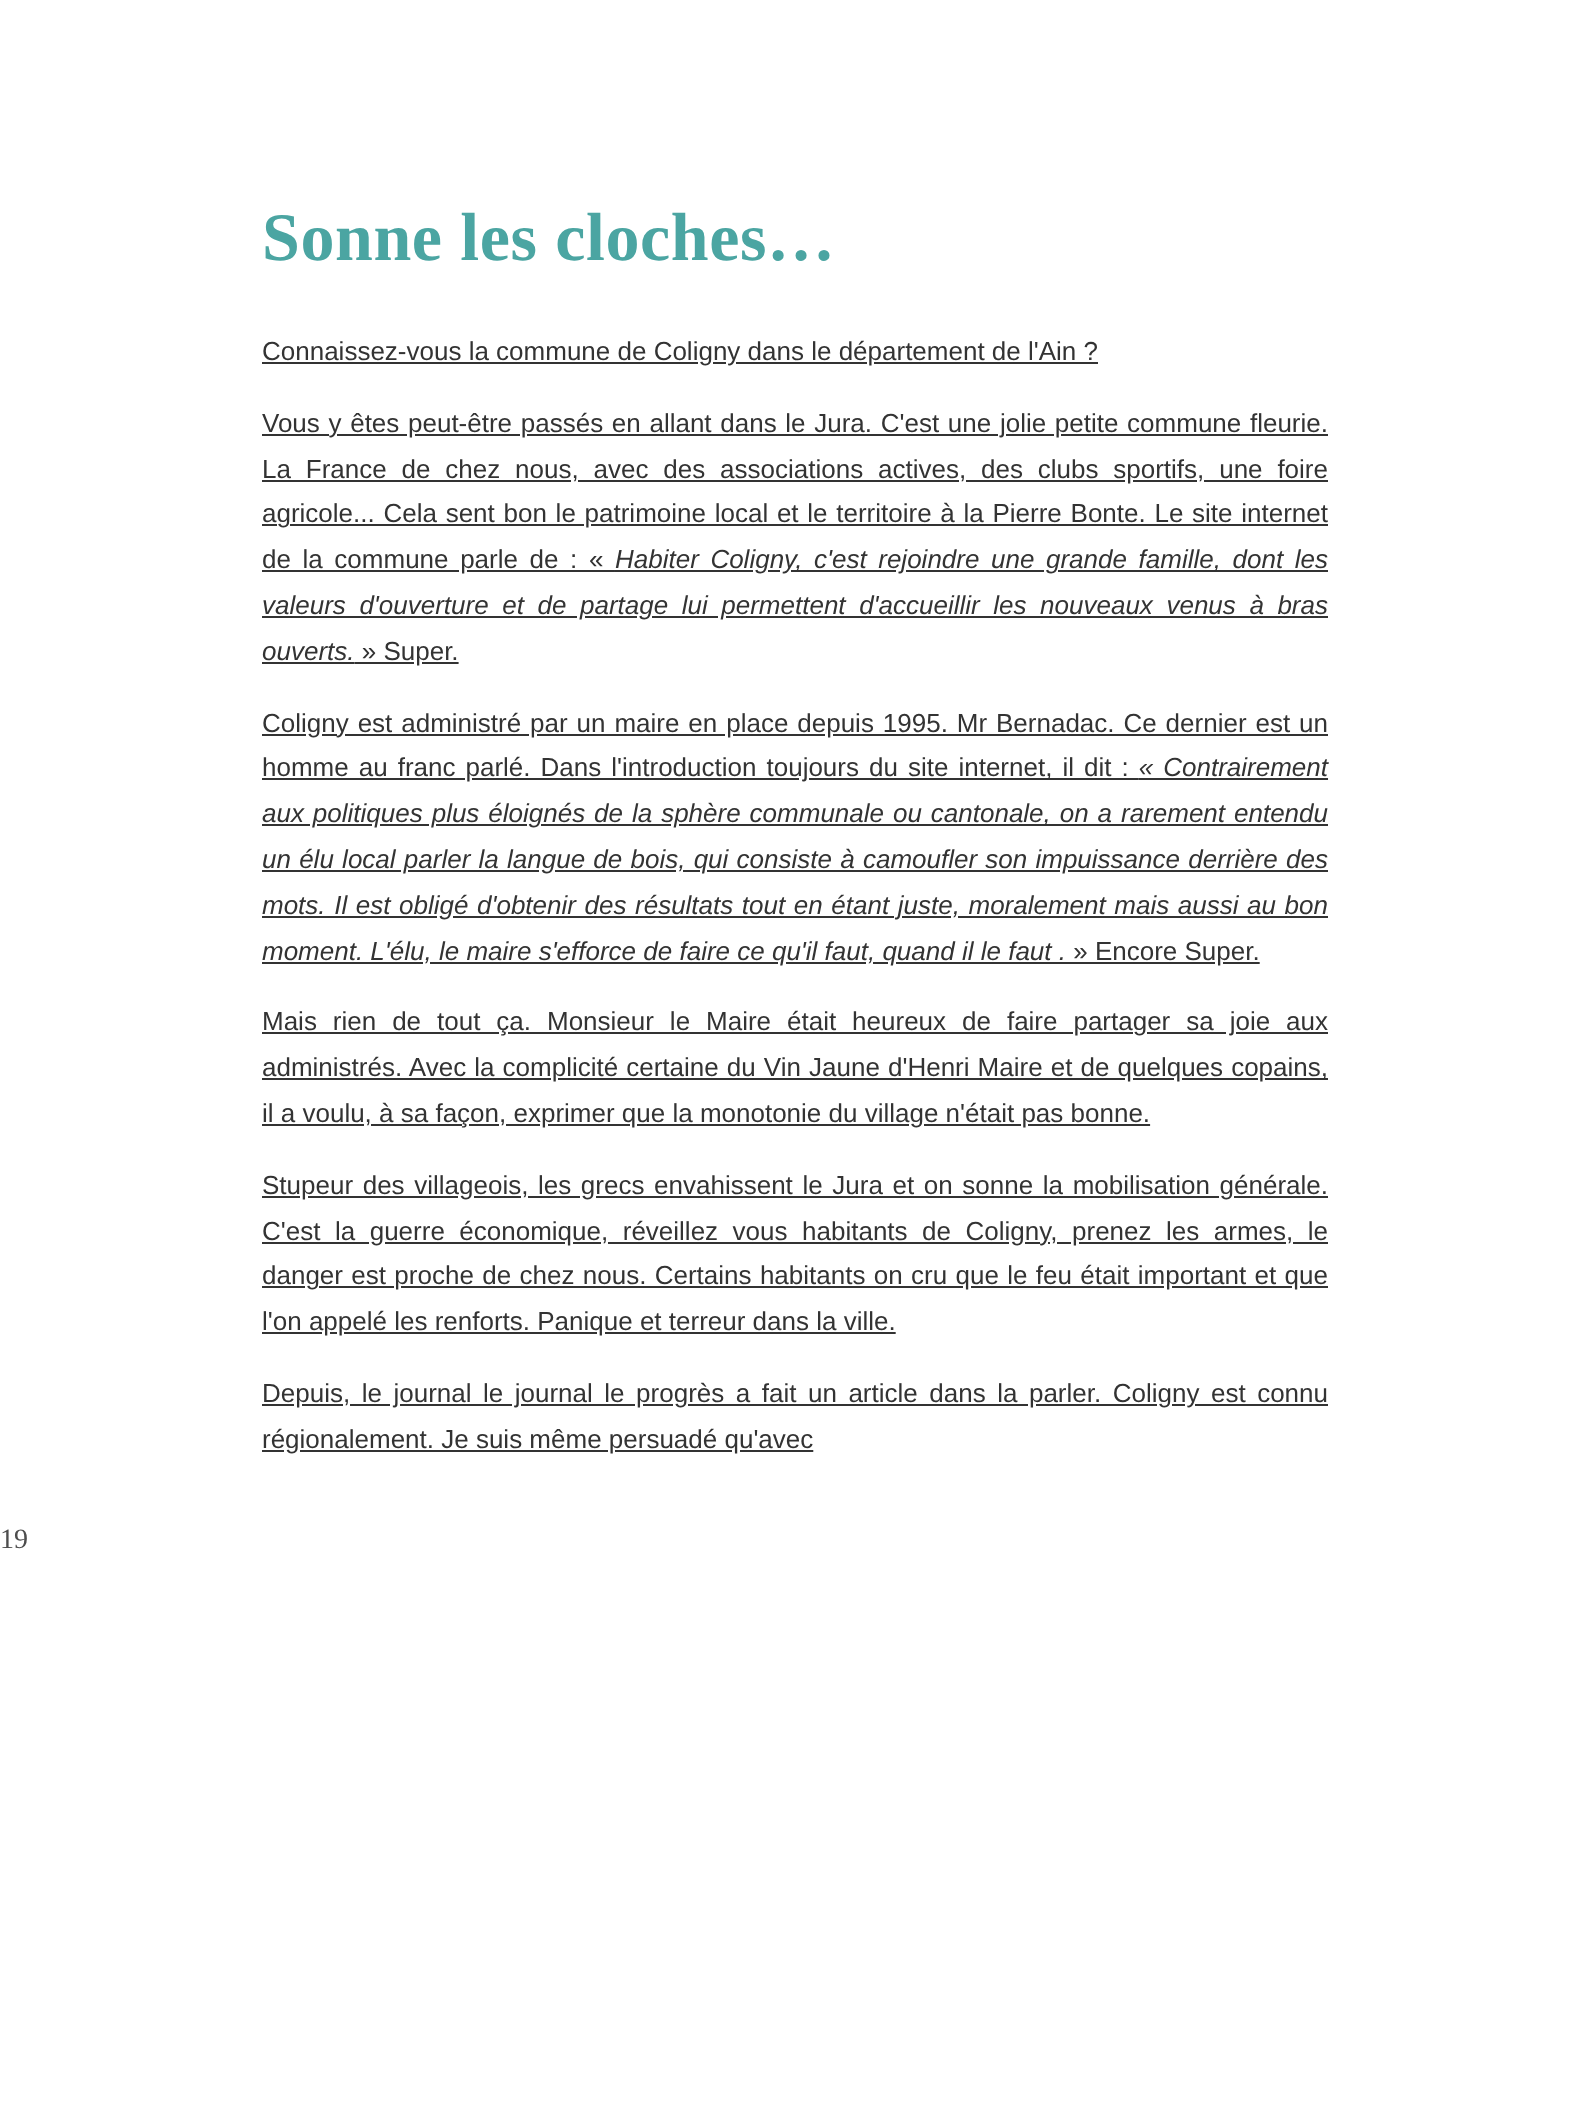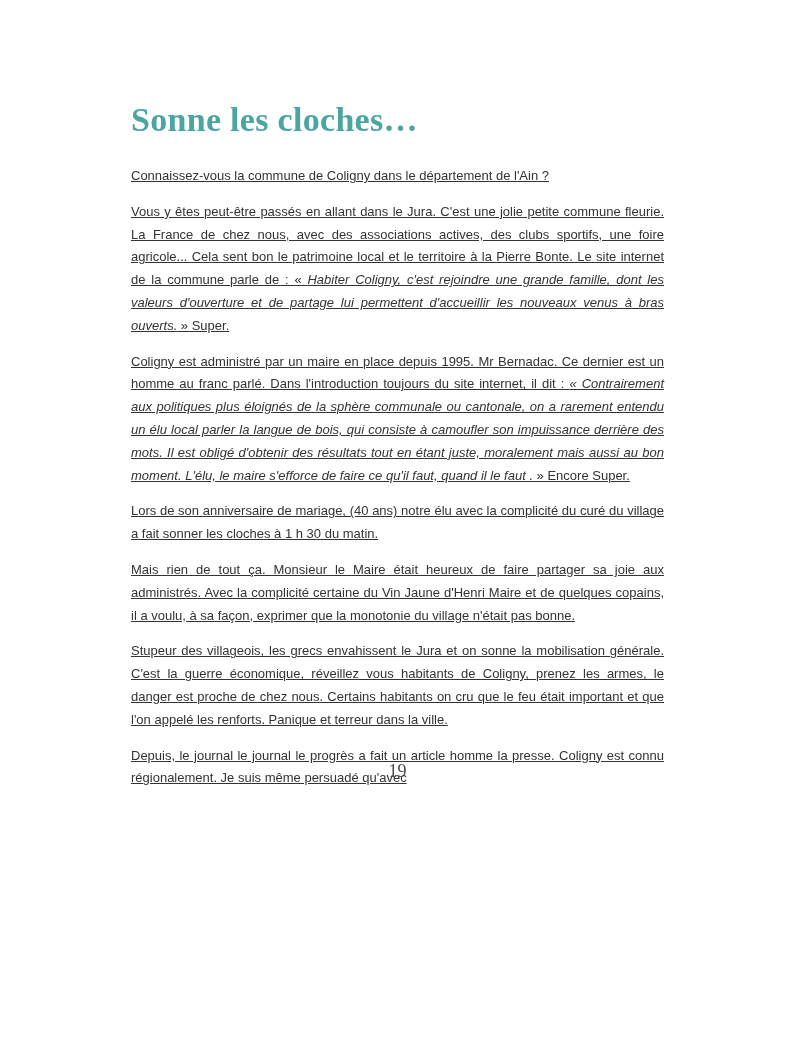--- a/index.html
+++ b/index.html
@@ -42,39 +42,38 @@
     text-align: justify;
     margin: 0 0 13px 0;
     text-decoration: underline;
   }
   .para .italic { font-style: italic; }
   .footer {
     position: absolute;
     left: 0;
     right: 0;
     bottom: 33px;
-    text-align: center;
+    text-align: left;
     font-family: "Liberation Serif", "DejaVu Serif", serif;
-    font-size: 18px;
+    font-size: 14px;
     line-height: 16px;
     color: var(--pagenum-color);
   }
 </style>
 </head>
 <body>
 
 <div class="page">
   <div class="content">
     <h1 class="title">Sonne les cloches…</h1>
     <div>
         <p class="para"><span class="">Connaissez-vous la commune de Coligny dans le département de l'Ain ?</span></p>
         <p class="para"><span class="">Vous y êtes peut-être passés en allant dans le Jura. C'est une jolie petite commune fleurie. La France de chez nous, avec des associations actives, des clubs sportifs, une foire agricole... Cela sent bon le patrimoine local et le territoire à la Pierre Bonte. Le site internet de la commune parle de : « </span><span class="italic">Habiter Coligny, c'est rejoindre une grande famille, dont les valeurs d'ouverture et de partage lui permettent d'accueillir les nouveaux venus à bras ouverts.</span><span class=""> » Super.</span></p>
         <p class="para"><span class="">Coligny est administré par un maire en place depuis 1995. Mr Bernadac. Ce dernier est un homme au franc parlé. Dans l'introduction toujours du site internet, il dit : </span><span class="italic">« Contrairement aux politiques plus éloignés de la sphère communale ou cantonale, on a rarement entendu un élu local parler la langue de bois, qui consiste à camoufler son impuissance derrière des mots. Il est obligé d'obtenir des résultats tout en étant juste, moralement mais aussi au bon moment. L'élu, le maire s'efforce de faire ce qu'il faut, quand il le faut .</span><span class=""> » Encore Super.</span></p>
-        <p class="para"><span class="">Lors de son anniversaire de mariage, (40 ans) notre élu avec la complicité du curé du village a fait sonner les cloches à 1 h 30 du matin.</span></p>
         <p class="para"><span class="">Mais rien de tout ça. Monsieur le Maire était heureux de faire partager sa joie aux administrés. Avec la complicité certaine du Vin Jaune d'Henri Maire et de quelques copains, il a voulu, à sa façon, exprimer que la monotonie du village n'était pas bonne.</span></p>
         <p class="para"><span class="">Stupeur des villageois, les grecs envahissent le Jura et on sonne la mobilisation générale. C'est la guerre économique, réveillez vous habitants de Coligny, prenez les armes, le danger est proche de chez nous. Certains habitants on cru que le feu était important et que l'on appelé les renforts. Panique et terreur dans la ville.</span></p>
-        <p class="para"><span class="">Depuis, le journal le journal le progrès a fait un article homme la presse. Coligny est connu régionalement. Je suis même persuadé qu'avec</span></p>
+        <p class="para"><span class="">Depuis, le journal le journal le progrès a fait un article dans la parler. Coligny est connu régionalement. Je suis même persuadé qu'avec</span></p>
       </div>
   </div>
   <div class="footer">
     <span>19</span>
   </div>
 </div>
 
 </body></html>

